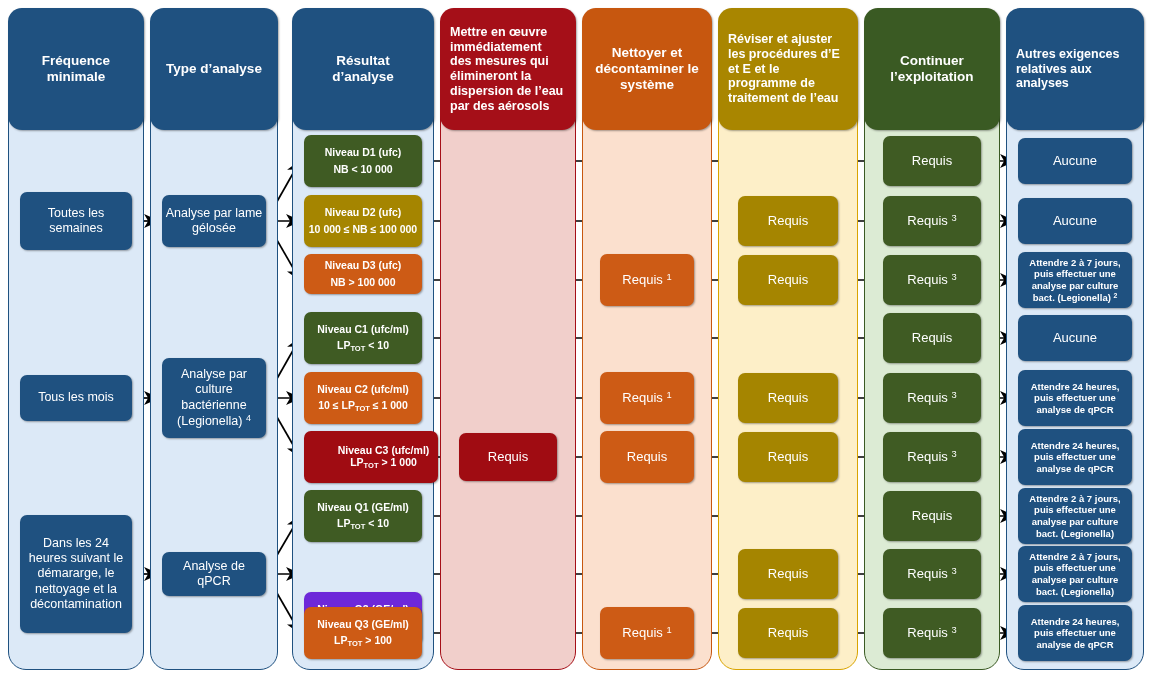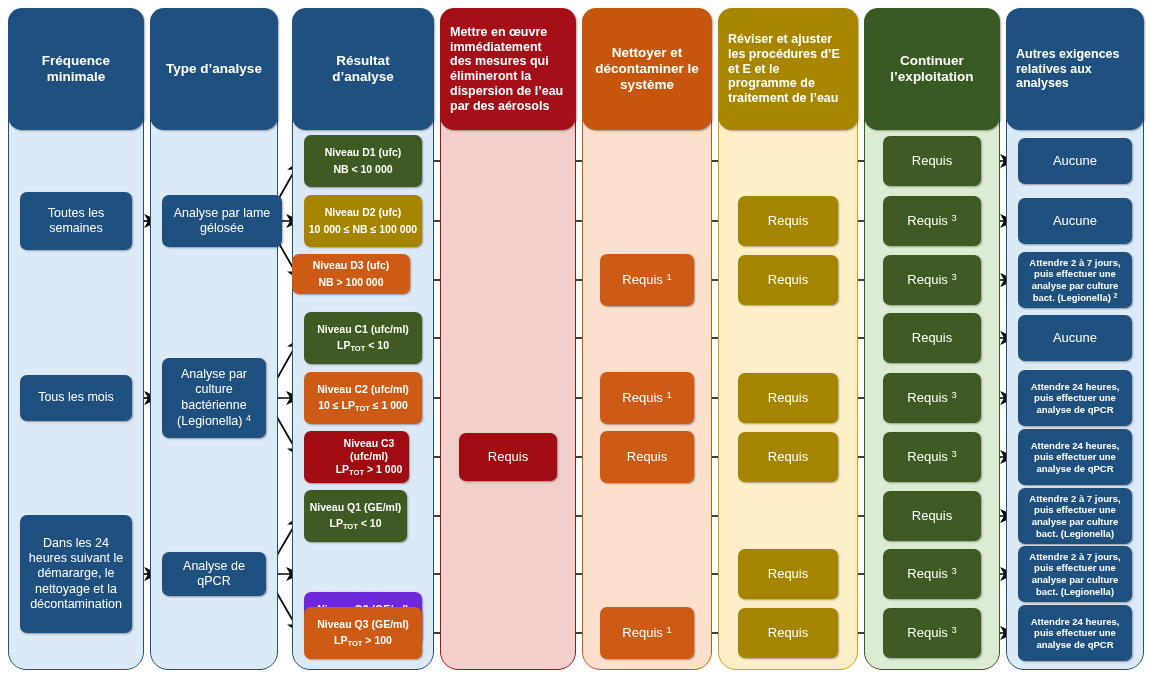--- a/index.html
+++ b/index.html
@@ -116,54 +116,54 @@
       </div>
       <div class="node" style="left: 20px; top: 192px; width: 112px; height: 58px; background: rgb(31, 81, 128); font-size: 12.5px;">
         <span class="l1">Toutes les semaines</span>
       </div>
       <div class="node" style="left: 20px; top: 375px; width: 112px; height: 46px; background: rgb(31, 81, 128); font-size: 12.5px;">
         <span class="l1">Tous les mois</span>
       </div>
       <div class="node" style="left: 20px; top: 515px; width: 112px; height: 118px; background: rgb(31, 81, 128); font-size: 12.5px;">
         <span class="l1">Dans les 24 heures suivant le démararge, le nettoyage et la décontamination</span>
       </div>
-      <div class="node" style="left: 162px; top: 195px; width: 120px; height: 52px; background: rgb(31, 81, 128); font-size: 12.5px;">
+      <div class="node" style="left: 162px; top: 195px; width: 104px; height: 52px; background: rgb(31, 81, 128); font-size: 12.5px;">
         <span class="l1">Analyse par lame gélosée</span>
       </div>
       <div class="node" style="left: 162px; top: 358px; width: 104px; height: 80px; background: rgb(31, 81, 128); font-size: 12.5px;">
         <span class="l1">Analyse par culture bactérienne (Legionella) <sup>4</sup></span>
       </div>
       <div class="node" style="left: 162px; top: 552px; width: 104px; height: 44px; background: rgb(31, 81, 128); font-size: 12.5px;">
         <span class="l1">Analyse de qPCR</span>
       </div>
       <div class="node" style="left: 304px; top: 135px; width: 118px; height: 52px; background: rgb(63, 91, 35); font-size: 10.5px; font-weight: bold;">
         <span class="l1">Niveau D1 (ufc)</span>
         <span class="l2" style="margin-top:4px">NB &lt; 10 000</span>
       </div>
       <div class="node" style="left: 304px; top: 195px; width: 118px; height: 52px; background: rgb(165, 133, 0); font-size: 10.5px; font-weight: bold;">
         <span class="l1">Niveau D2 (ufc)</span>
         <span class="l2" style="margin-top:4px">10 000 ≤ NB ≤ 100 000</span>
       </div>
-      <div class="node" style="left: 292px; top: 254px; width: 118px; height: 40px; background: rgb(205, 91, 21); font-size: 10.5px; font-weight: bold;">
+      <div class="node" style="left: 304px; top: 254px; width: 118px; height: 40px; background: rgb(205, 91, 21); font-size: 10.5px; font-weight: bold;">
         <span class="l1">Niveau D3 (ufc)</span>
         <span class="l2" style="margin-top:4px">NB &gt; 100 000</span>
       </div>
       <div class="node" style="left: 304px; top: 312px; width: 118px; height: 52px; background: rgb(63, 91, 35); font-size: 10.5px; font-weight: bold;">
         <span class="l1">Niveau C1 (ufc/ml)</span>
         <span class="l2" style="margin-top:4px">LP<sub>TOT</sub> &lt; 10</span>
       </div>
       <div class="node" style="left: 304px; top: 372px; width: 118px; height: 52px; background: rgb(205, 91, 21); font-size: 10.5px; font-weight: bold;">
         <span class="l1">Niveau C2 (ufc/ml)</span>
         <span class="l2" style="margin-top:4px">10 ≤ LP<sub>TOT</sub> ≤ 1 000</span>
       </div>
-      <div class="node" style="left: 304px; top: 431px; width: 105px; height: 52px; background: rgb(160, 12, 18); font-size: 10.5px; font-weight: bold; padding-left: 28px;">
+      <div class="node" style="left: 304px; top: 431px; width: 134px; height: 52px; background: rgb(160, 12, 18); font-size: 10.5px; font-weight: bold; padding-left: 28px;">
         <span class="l1">Niveau C3 (ufc/ml)</span>
         <span class="l2" style="">LP<sub>TOT</sub> &gt; 1 000</span>
       </div>
-      <div class="node" style="left: 304px; top: 490px; width: 103px; height: 52px; background: rgb(63, 91, 35); font-size: 10.5px; font-weight: bold;">
+      <div class="node" style="left: 304px; top: 490px; width: 118px; height: 52px; background: rgb(63, 91, 35); font-size: 10.5px; font-weight: bold;">
         <span class="l1">Niveau Q1 (GE/ml)</span>
         <span class="l2" style="margin-top:4px">LP<sub>TOT</sub> &lt; 10</span>
       </div>
       <div class="node" style="left: 304px; top: 548px; width: 118px; height: 52px; background: #6d28d9; font-size: 10.5px; font-weight: bold; margin-top: 44px;">
         <span class="l1">Niveau Q2 (GE/ml)</span>
         <span class="l2" style="margin-top:4px">10 ≤ LP<sub>TOT</sub> ≤ 100</span>
       </div>
       <div class="node" style="left: 304px; top: 607px; width: 118px; height: 52px; background: rgb(205, 91, 21); font-size: 10.5px; font-weight: bold;">
         <span class="l1">Niveau Q3 (GE/ml)</span>
         <span class="l2" style="margin-top:4px">LP<sub>TOT</sub> &gt; 100</span>

